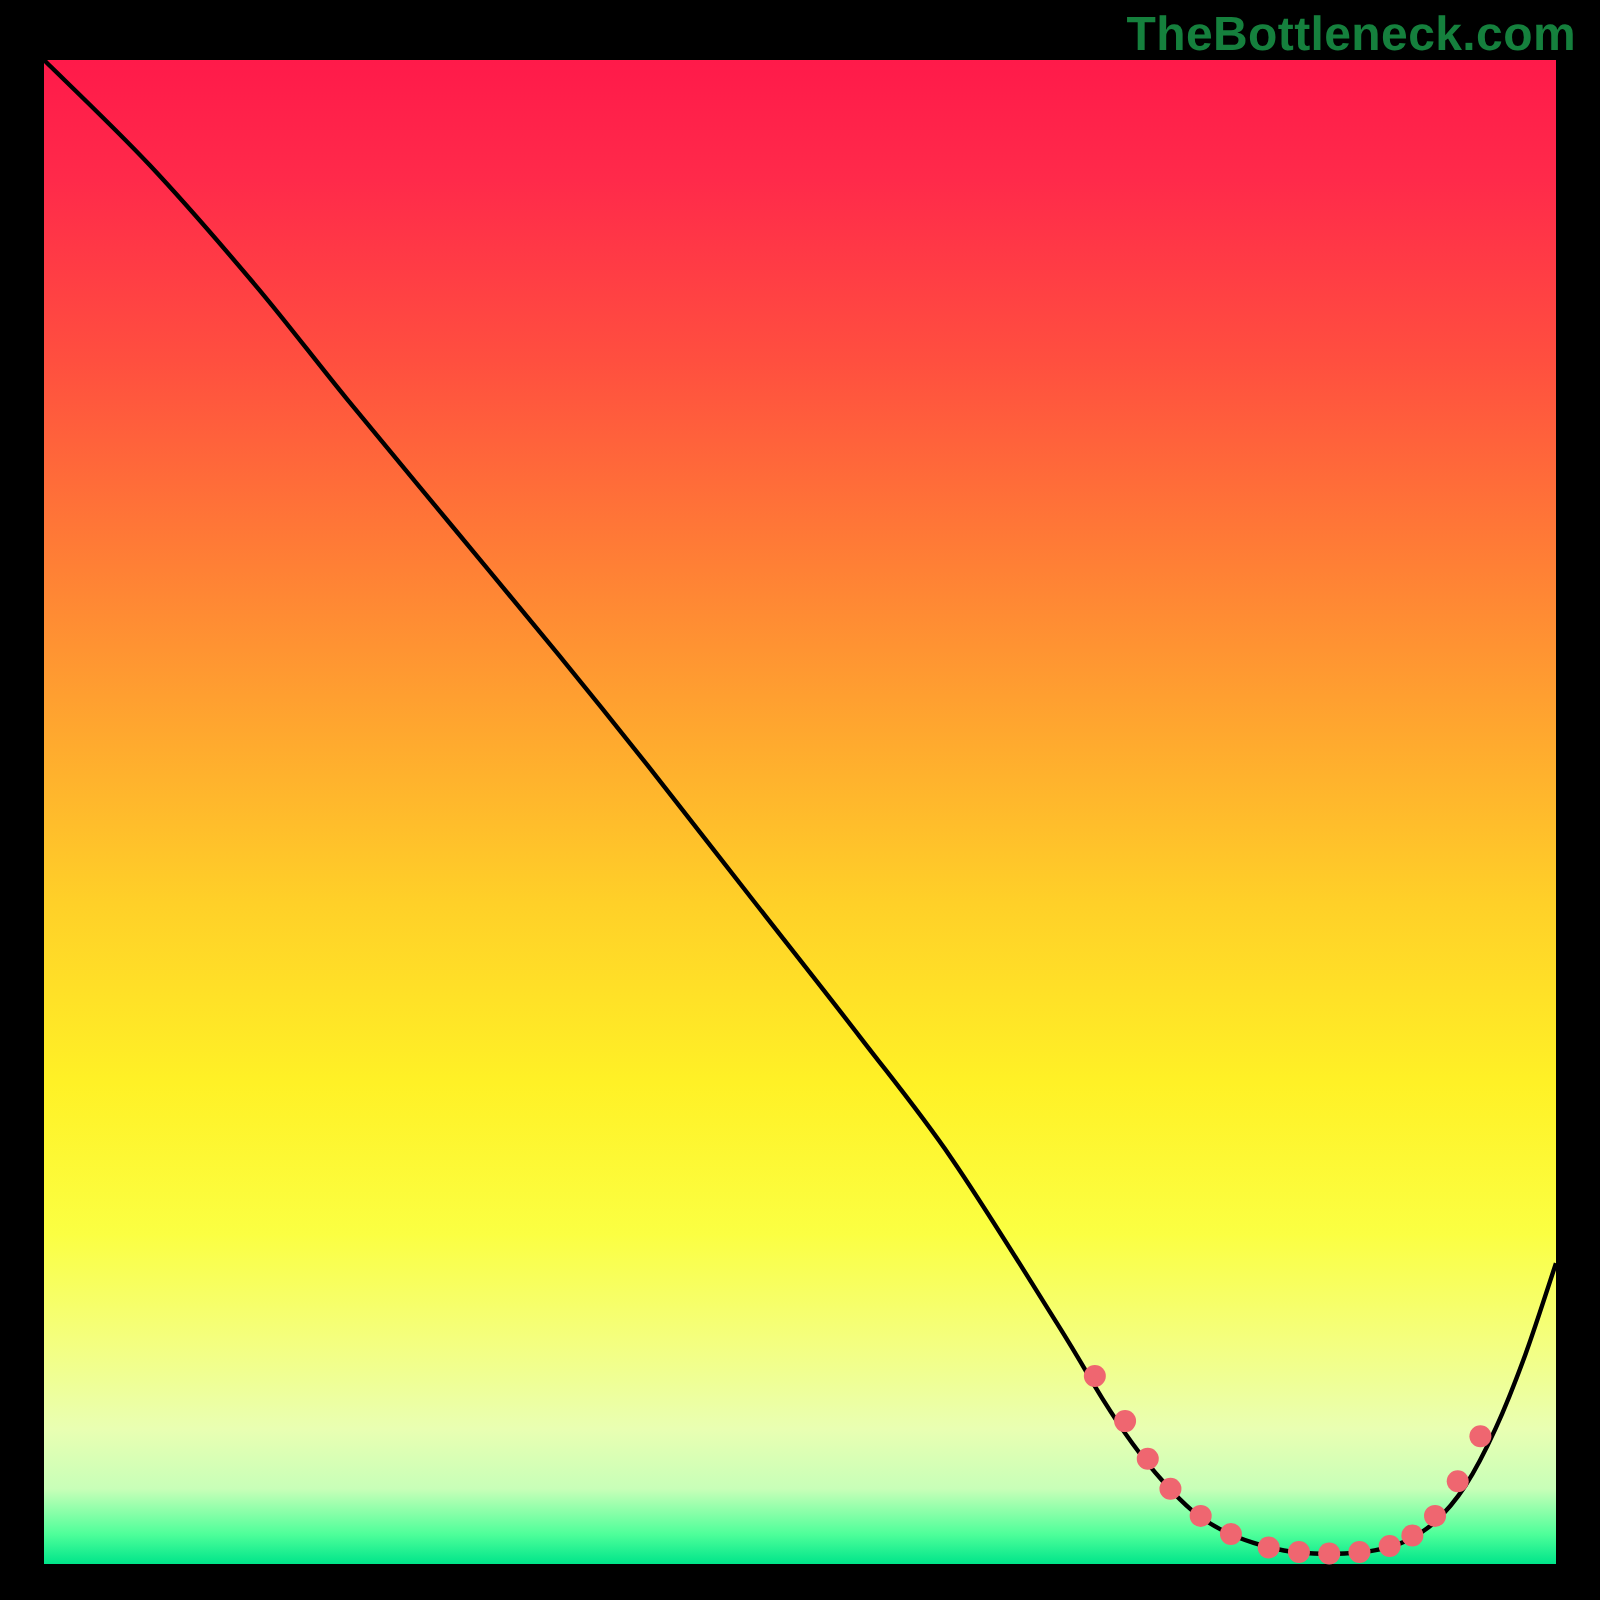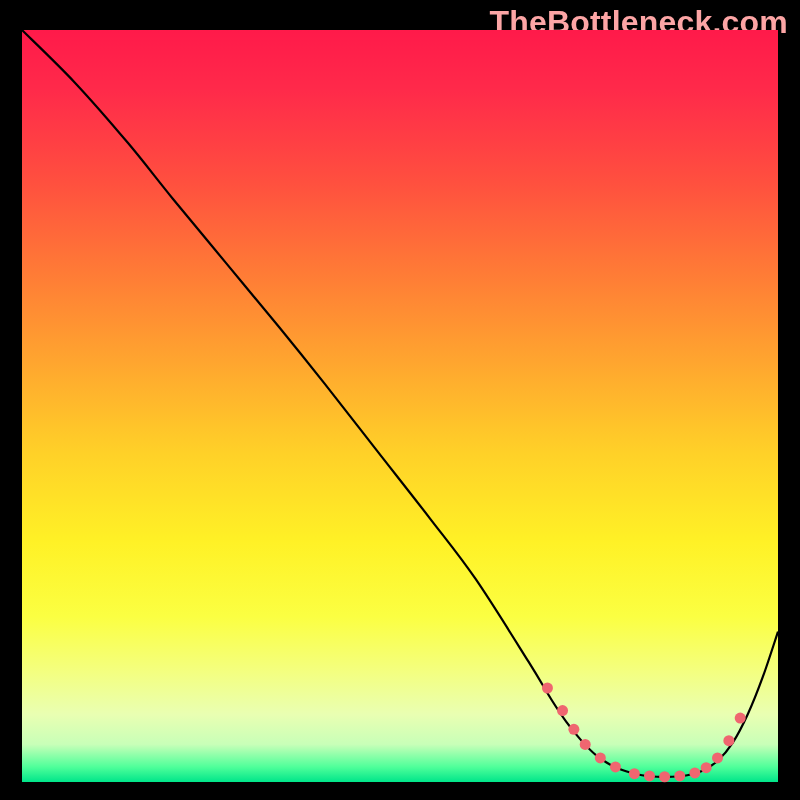--- a/index.html
+++ b/index.html
@@ -14,22 +14,22 @@
   .frame {
     position: relative;
     width: 800px;
     height: 800px;
     background: #000;
   }
   .watermark {
     position: absolute;
     top: 4px;
     right: 12px;
-    color: #fca5a5;
-    font-size: 32px;
+    color: #15803d;
+    font-size: 24px;
     font-weight: 600;
     letter-spacing: 0.2px;
     user-select: none;
   }
   .plot {
     position: absolute;
     left: 22px;
     top: 30px;
     width: 756px;
     height: 752px;

